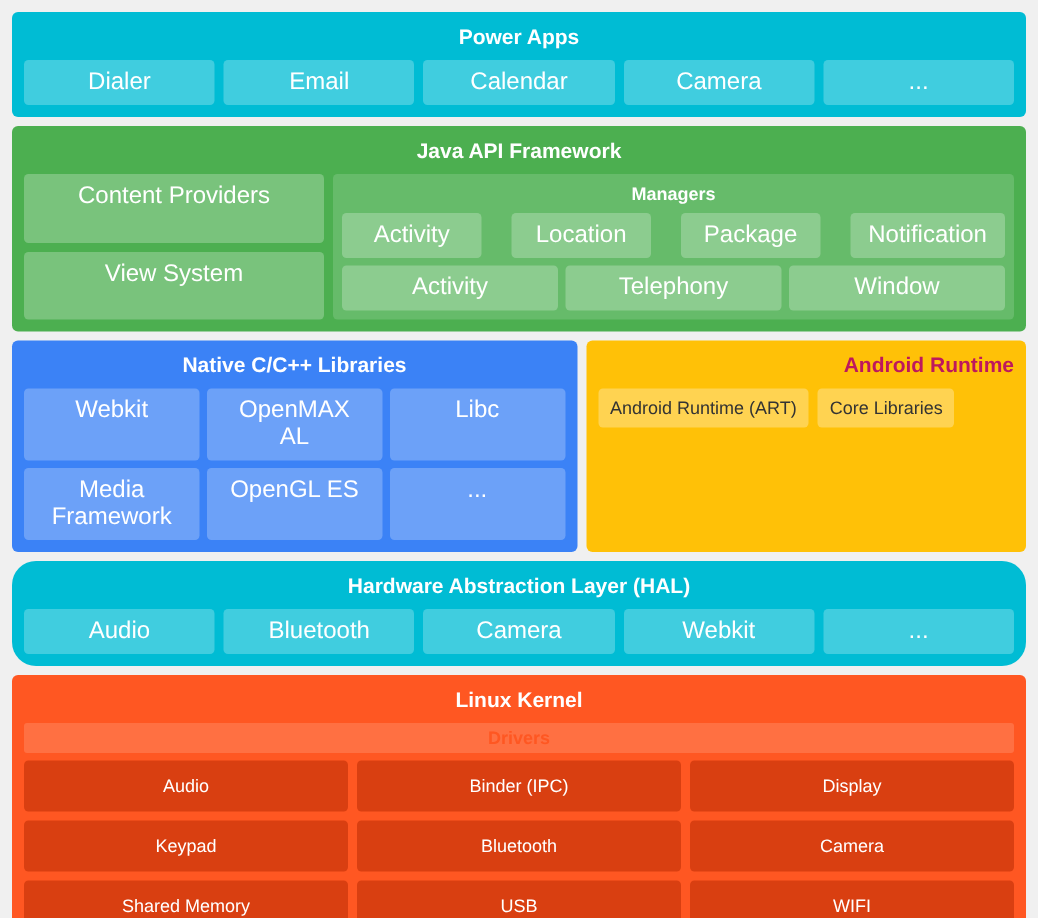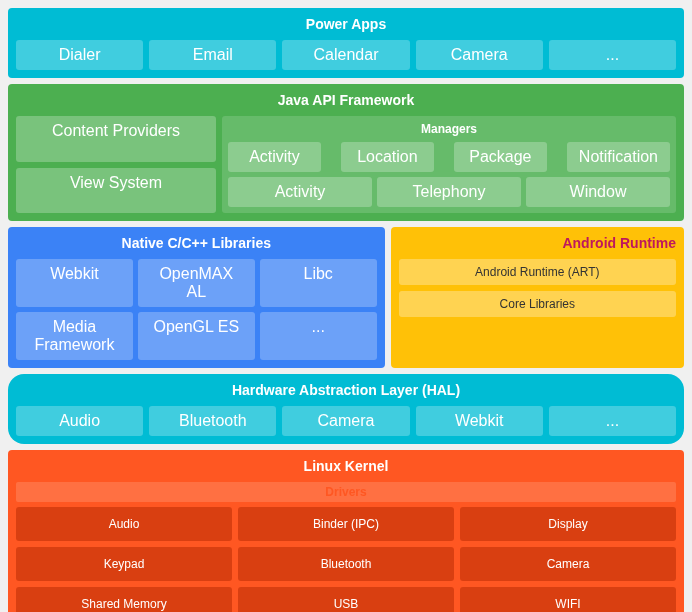--- a/index.html
+++ b/index.html
@@ -96,21 +96,21 @@
       flex: 1.3;
     }
     .layer-android-runtime {
       background: #ffc107;
       border-radius: 4px;
       padding: 8px;
       flex: 1;
     }
     .runtime-items {
       display: flex;
-      flex-direction: column;
+      flex-direction: row;
       gap: 6px;
       margin-top: 8px;
     }
     .native-grid {
       display: grid;
       grid-template-columns: repeat(3, 1fr);
       gap: 5px;
       margin-top: 8px;
     }
     

